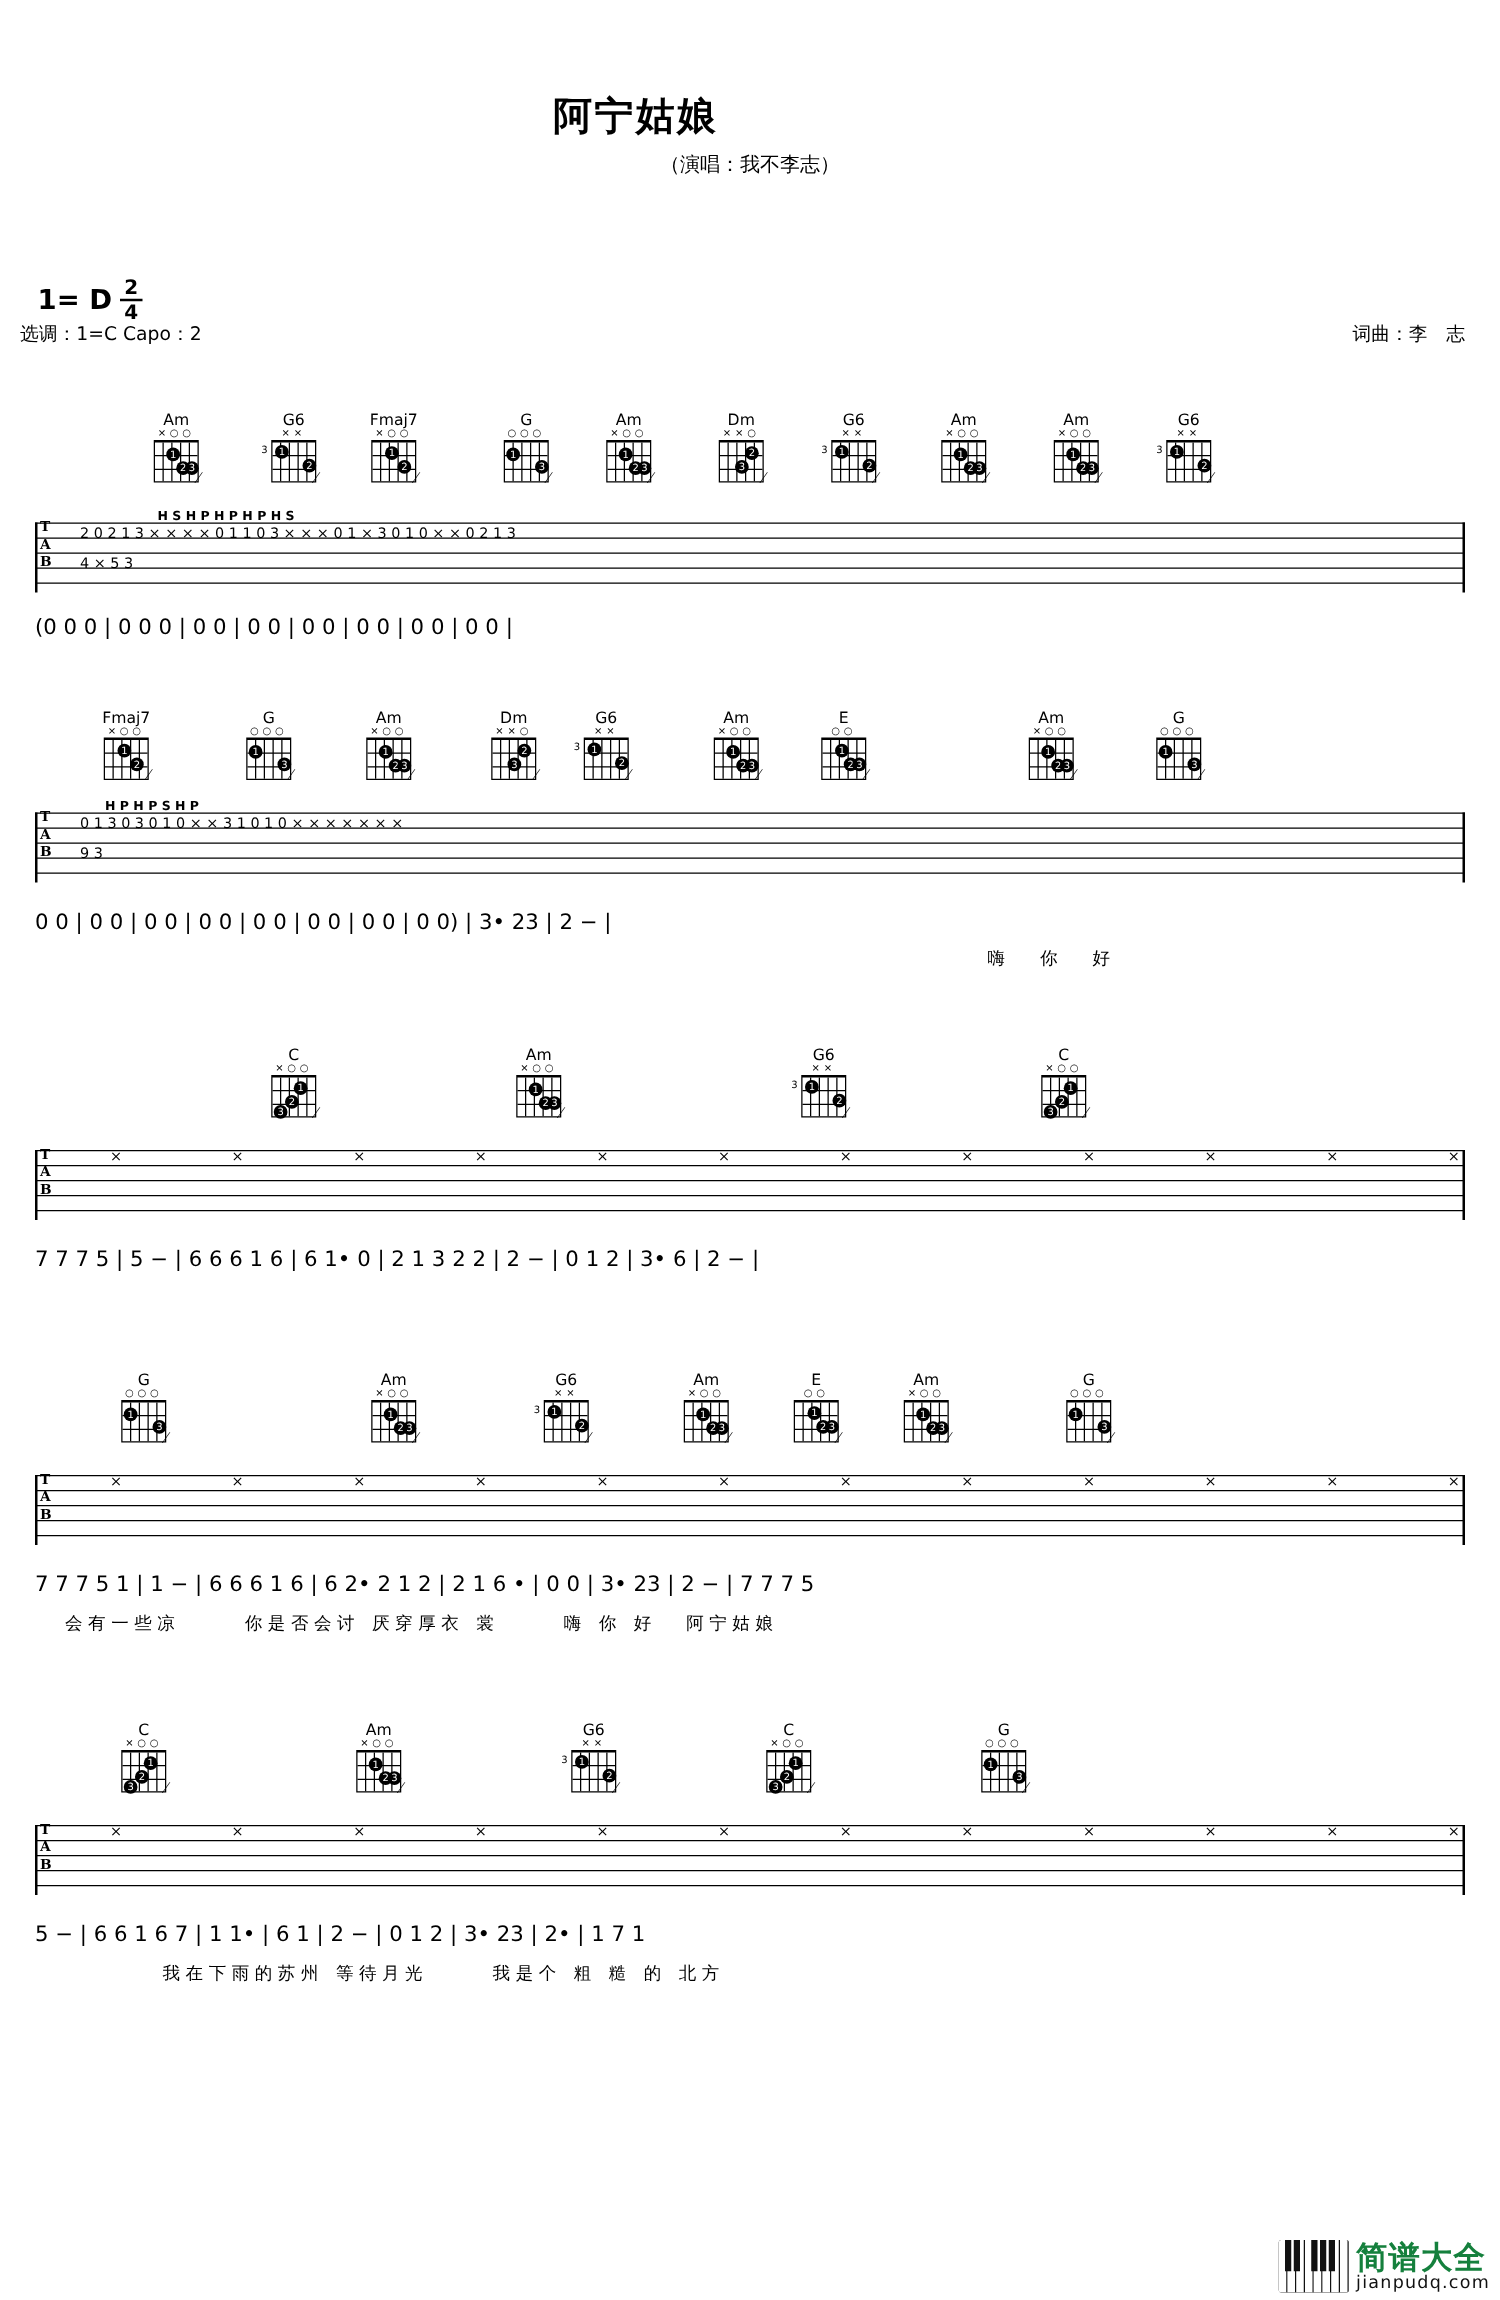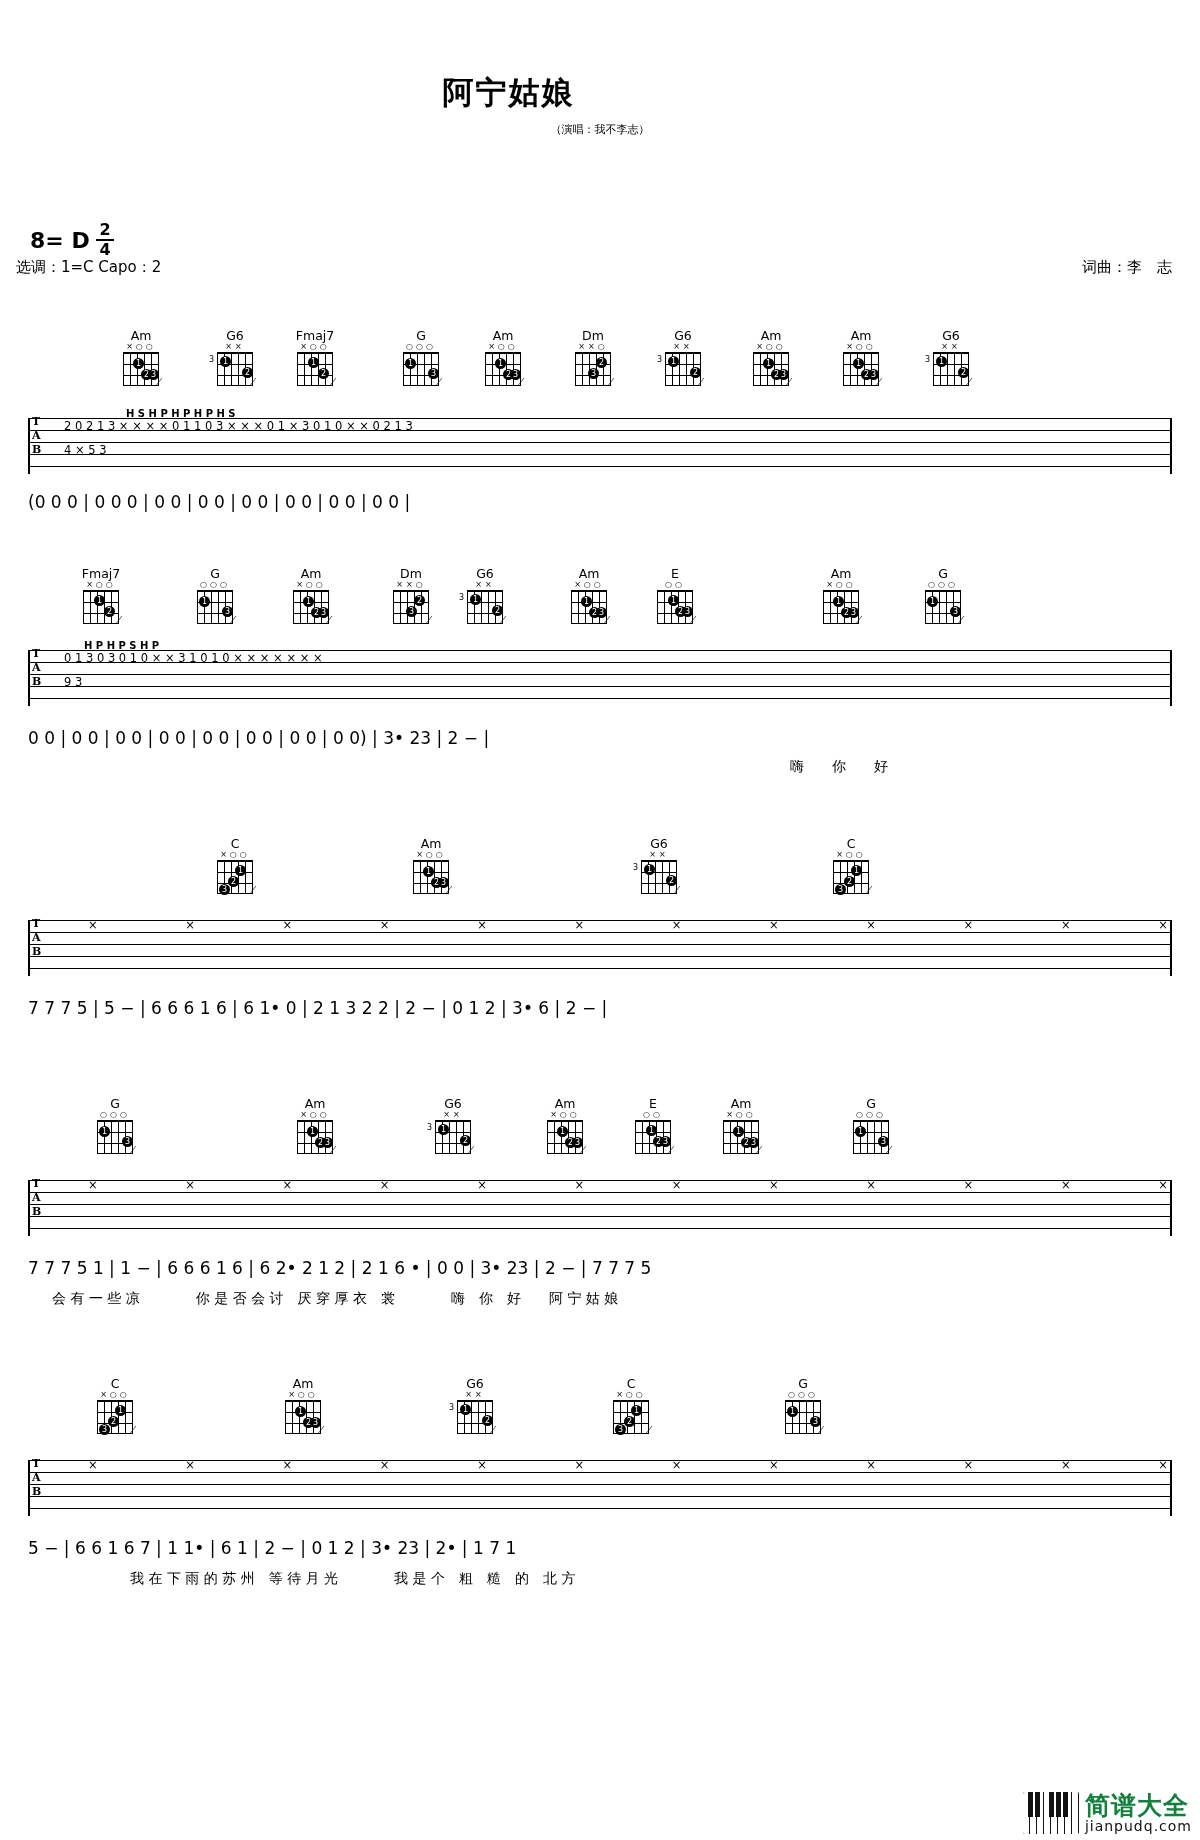--- a/index.html
+++ b/index.html
@@ -32,21 +32,21 @@
     font-weight: bold;
     letter-spacing: 2px;
     font-family: "DejaVu Sans", sans-serif;
   }
   .subtitle {
     position: absolute;
     top: 122px;
     left: 0;
     width: 1200px;
     text-align: center;
-    font-size: 11px;
+    font-size: 16px;
     font-family: "DejaVu Sans", sans-serif;
   }
   .key-sig {
     position: absolute;
     top: 228px;
     left: 30px;
     font-size: 22px;
     font-family: "DejaVu Sans", sans-serif;
     font-weight: bold;
   }
@@ -274,21 +274,21 @@
   }
 </style>
 </head>
 <body>
 
 <div class="sheet">
 
   <div class="title">阿宁姑娘</div>
   <div class="subtitle">（演唱：我不李志）</div>
 
-  <div class="key-sig">8= D</div>
+  <div class="key-sig">1= D</div>
   <div class="meter">
     <span class="num">2</span>
     <span class="bar"></span>
     <span class="den">4</span>
   </div>
   <div class="capo">选调：1=C   Capo：2</div>
   <div class="composer">词曲：李　志</div>
 
   <div class="system" style="top:330px;height:200px;">
 

